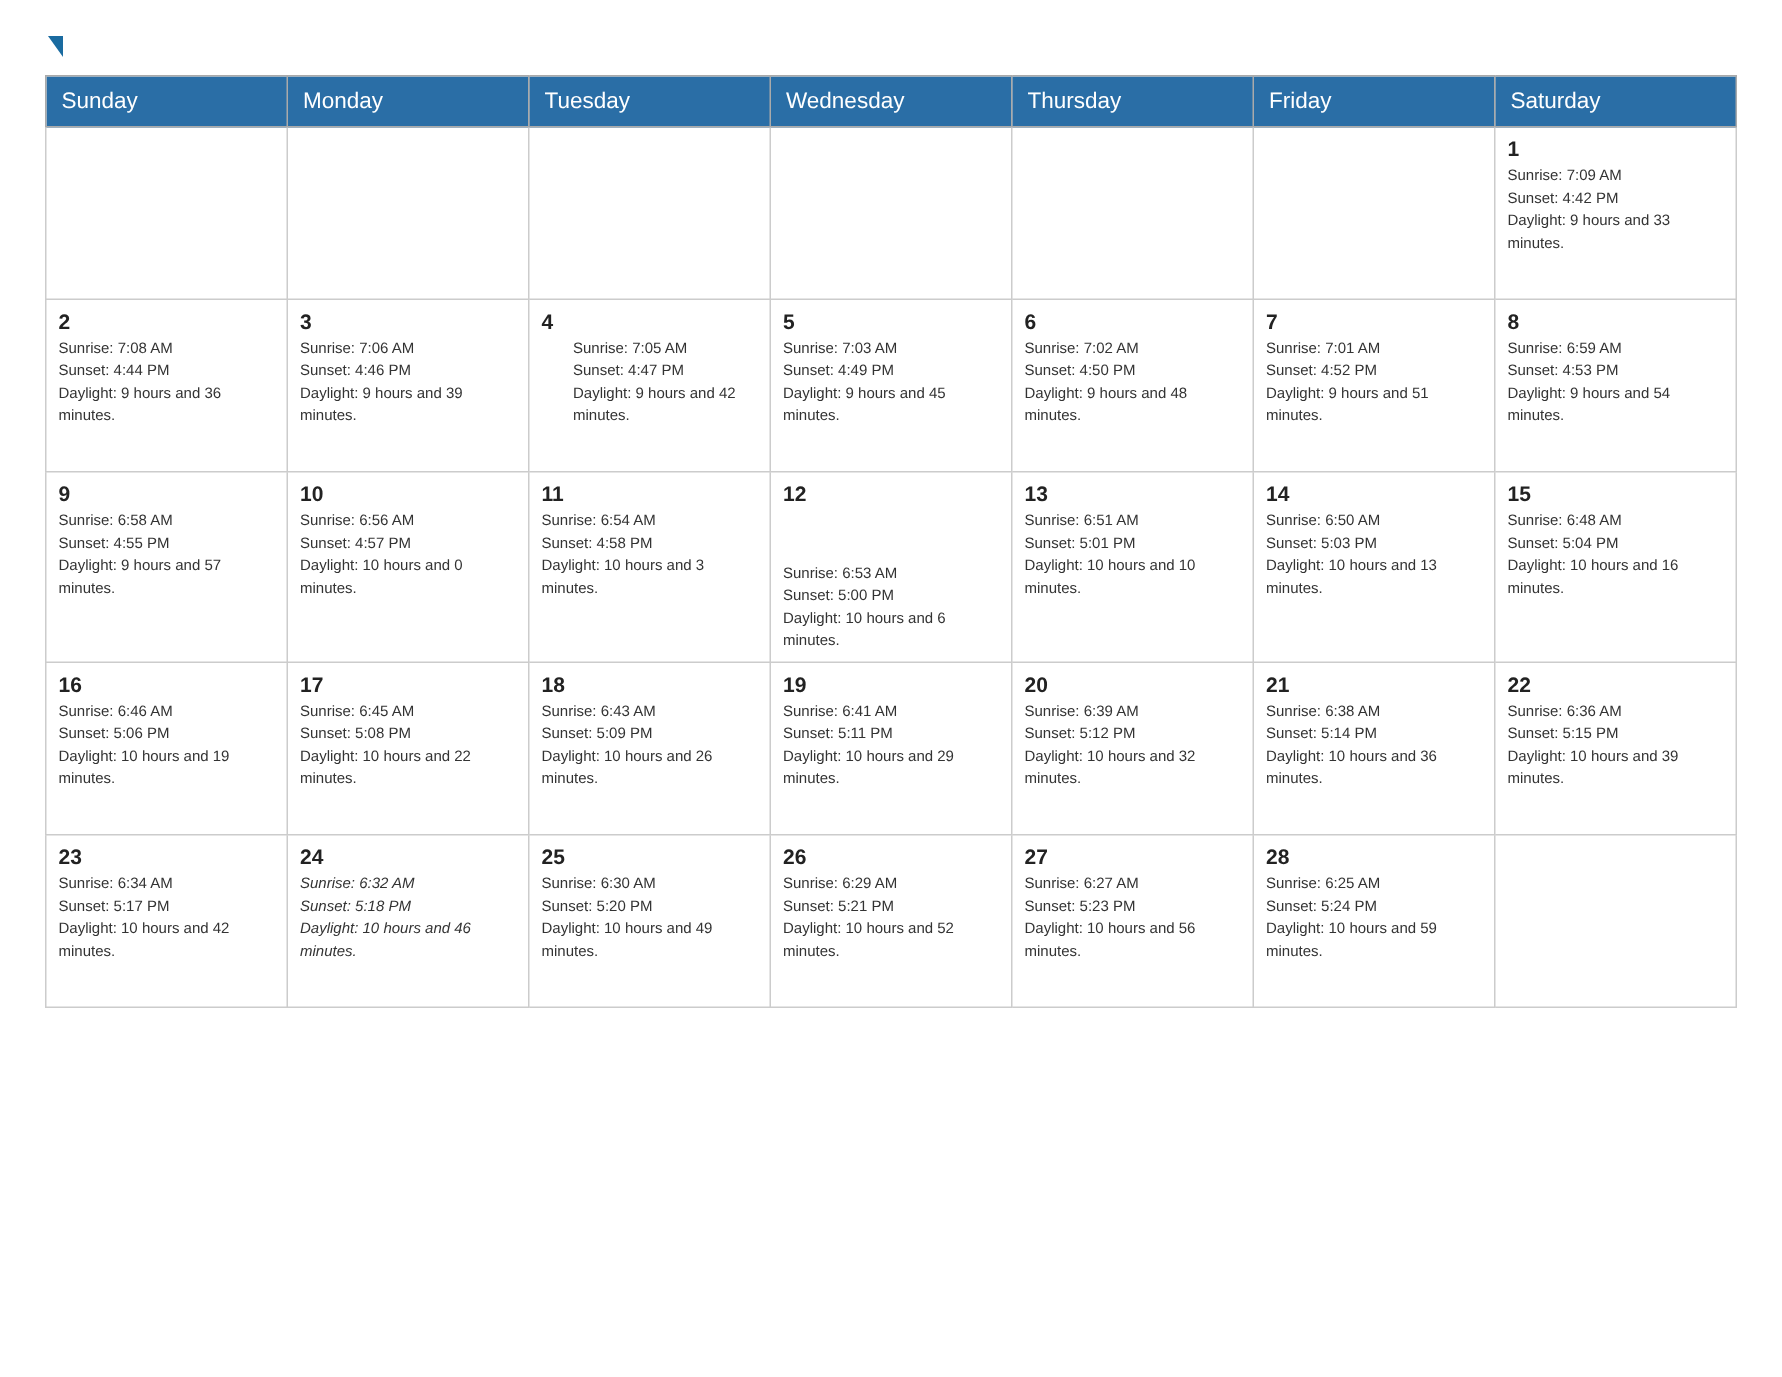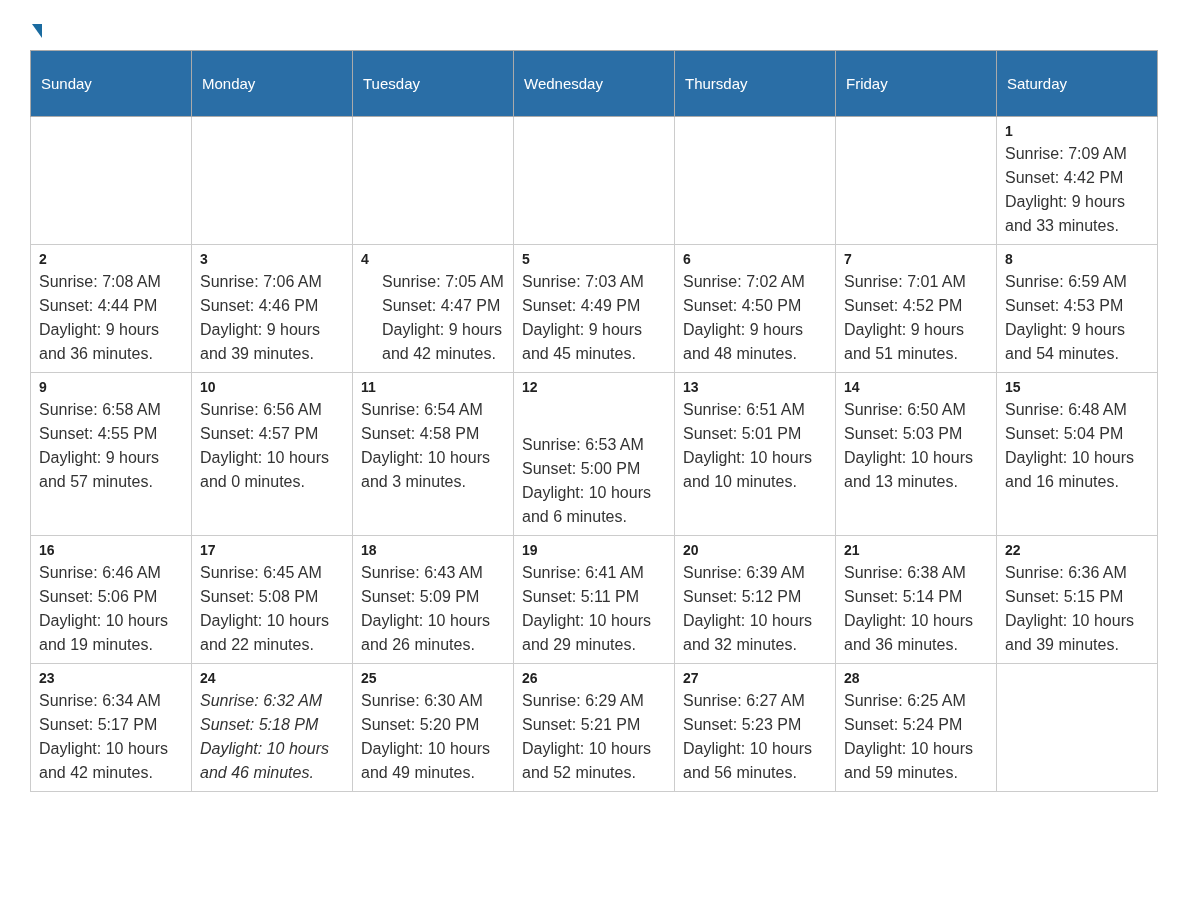--- a/index.html
+++ b/index.html
@@ -63,42 +63,42 @@
     .calendar {
       width: 100%;
       border-collapse: collapse;
       border: 1px solid #aaa;
     }
     .calendar th {
       background-color: #2a6ea6;
       color: #fff;
       font-size: 15px;
       font-weight: normal;
-      padding: 24px 10px;
+      padding: 8px 10px;
       text-align: left;
       border: 1px solid #aaa;
     }
     .calendar td {
       vertical-align: top;
       padding: 6px 8px;
       border: 1px solid #ccc;
       width: 14.28%;
       min-height: 110px;
       font-size: 12.5px;
       color: #333;
     }
     .day-num {
       font-size: 14px;
       font-weight: bold;
       color: #222;
       display: block;
       margin-bottom: 3px;
     }
     .day-info {
-      font-size: 16px;
+      font-size: 10px;
       color: #333;
       line-height: 1.5;
     }
     .week-row td {
       height: 115px;
     }
   </style>
 </head>
 <body>
 

